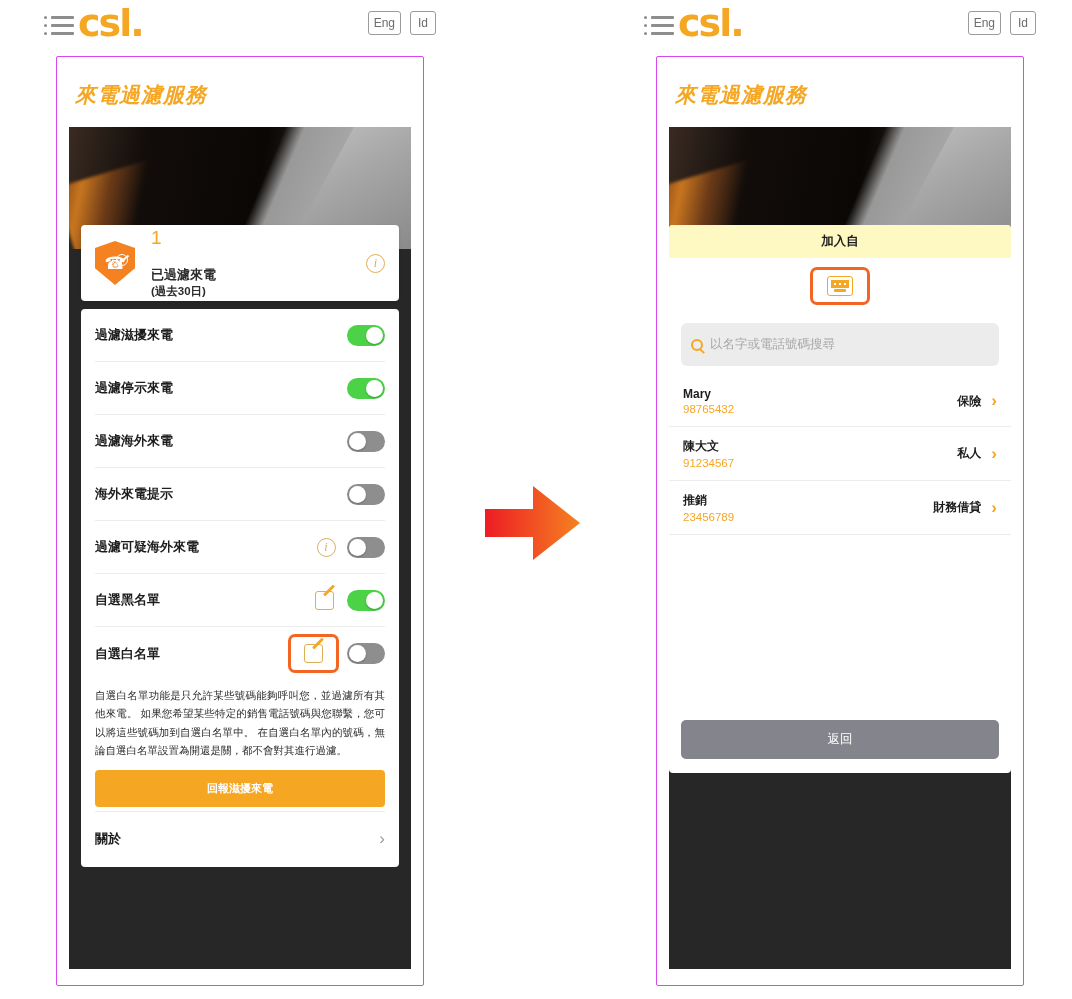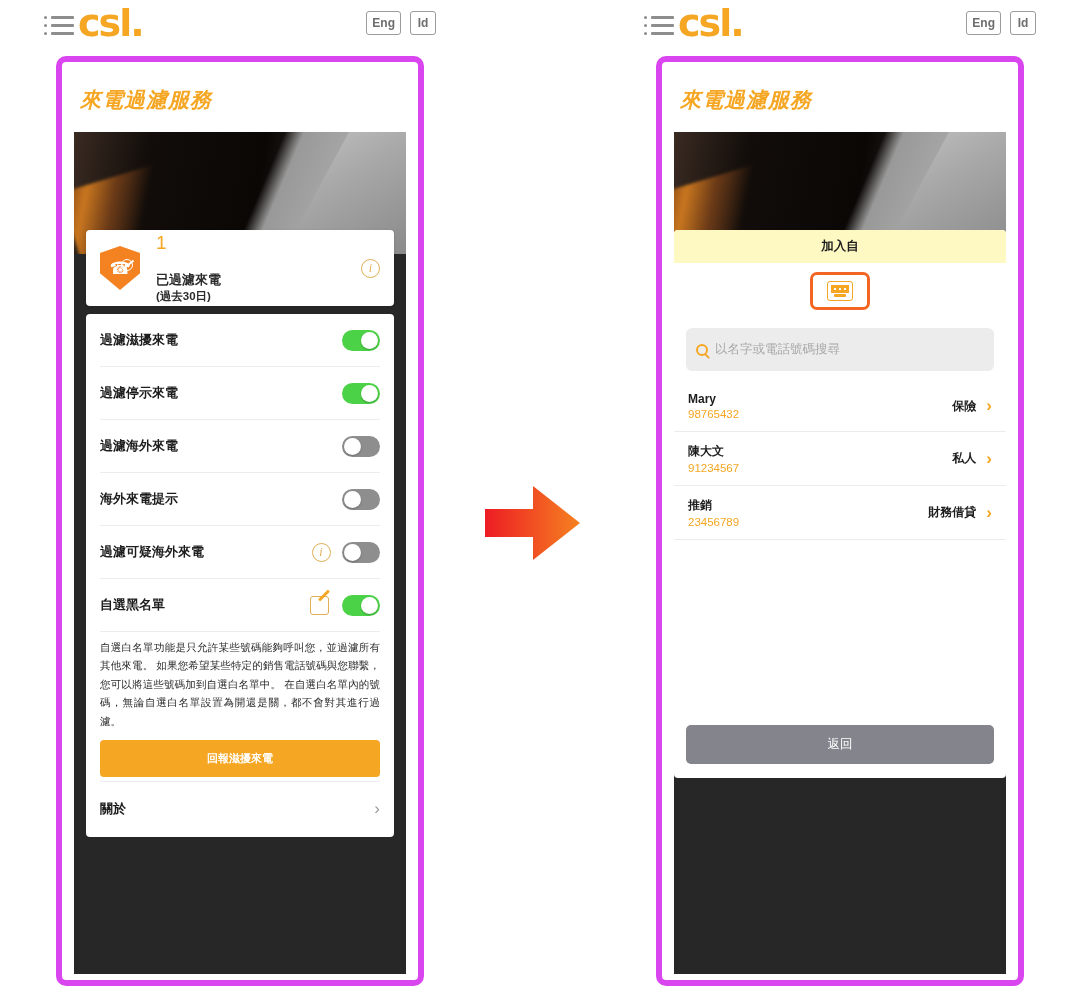--- a/index.html
+++ b/index.html
@@ -14,26 +14,26 @@
   
   .panel { position: absolute; top: 0; width: 420px; height: 999px; }
   .panel-left  { left: 30px; }
   .panel-right { left: 630px; }
 
   .topbar { position: relative; height: 52px; padding: 8px 12px 0 14px; display: flex; align-items: flex-start; }
   .hamburger { width: 30px; height: 26px; margin-top: 4px; display: flex; flex-direction: column; justify-content: center; gap: 5px; }
   .hamburger .bar { position: relative; height: 3px; background: #8d8d8d; border-radius: 1px; margin-left: 7px; }
   .hamburger .bar::before { content: ""; position: absolute; left: -7px; top: 0; width: 3px; height: 3px; background: #8d8d8d; border-radius: 50%; }
   .logo { font-size: 38px; line-height: 34px; font-weight: bold; color: #F5A623; letter-spacing: -2px; margin-left: 4px; margin-top: -2px; font-family: "DejaVu Sans", sans-serif; }
-  .lang-group { position: absolute; right: 14px; top: 11px; display: flex; gap: 9px; font-weight: bold; }
+  .lang-group { position: absolute; right: 14px; top: 11px; display: flex; gap: 9px; }
   .lang-btn { min-width: 26px; height: 24px; border: 1px solid #9b9b9b; border-radius: 3px; background: #fff;
               display: flex; align-items: center; justify-content: center; font-size: 12px; color: #6d6d6d; padding: 0 5px; }
 
   .outer-card { position: absolute; left: 26px; top: 56px; width: 368px; height: 930px;
-                border: 6px solid #d946ef; border-radius: 10px; background: #fff; overflow: hidden; }
+                border: 1px solid #d946ef; border-radius: 2px; background: #fff; overflow: hidden; }
 
   .card-title { font-size: 21px; font-style: italic; font-weight: bold; color: #F5A623;
                 padding: 24px 0 18px 18px; letter-spacing: 1px; }
 
   .phone-body { position: relative; margin: 0 12px 0 12px; height: 842px; background: #272727; overflow: hidden; }
 
   
   .hero { position: relative; height: 122px; overflow: hidden;
           background:
             linear-gradient(113deg, rgba(0,0,0,0) 55%, rgba(160,160,160,0.95) 60%, rgba(190,190,190,1) 100%),
@@ -209,20 +209,31 @@
           <div class="srow">
             <div class="lbl">自選黑名單</div>
             <div class="slot-edit">
                 <div class="edit-icon"></div>
               </div>
             <div class="toggle on">
                 <div class="knob"></div>
               </div>
           </div>
 
+          <div class="srow" style="border-bottom:none;">
+            <div class="lbl">自選白名單</div>
+            <div class="slot-edit" style="width:68px;">
+              <div class="highlight-box">
+                <div class="edit-icon"></div>
+              </div>
+            </div>
+            <div class="toggle off">
+                <div class="knob"></div>
+              </div>
+          </div>
 
           <div class="desc">自選白名單功能是只允許某些號碼能夠呼叫您，並過濾所有其他來電。 如果您希望某些特定的銷售電話號碼與您聯繫，您可以將這些號碼加到自選白名單中。 在自選白名單內的號碼，無論自選白名單設置為開還是關，都不會對其進行過濾。</div>
 
           <div class="report-btn">回報滋擾來電</div>
 
           <div class="about-row">
             <div class="lbl">關於</div>
             <div class="chev">›</div>
           </div>
         </div>

